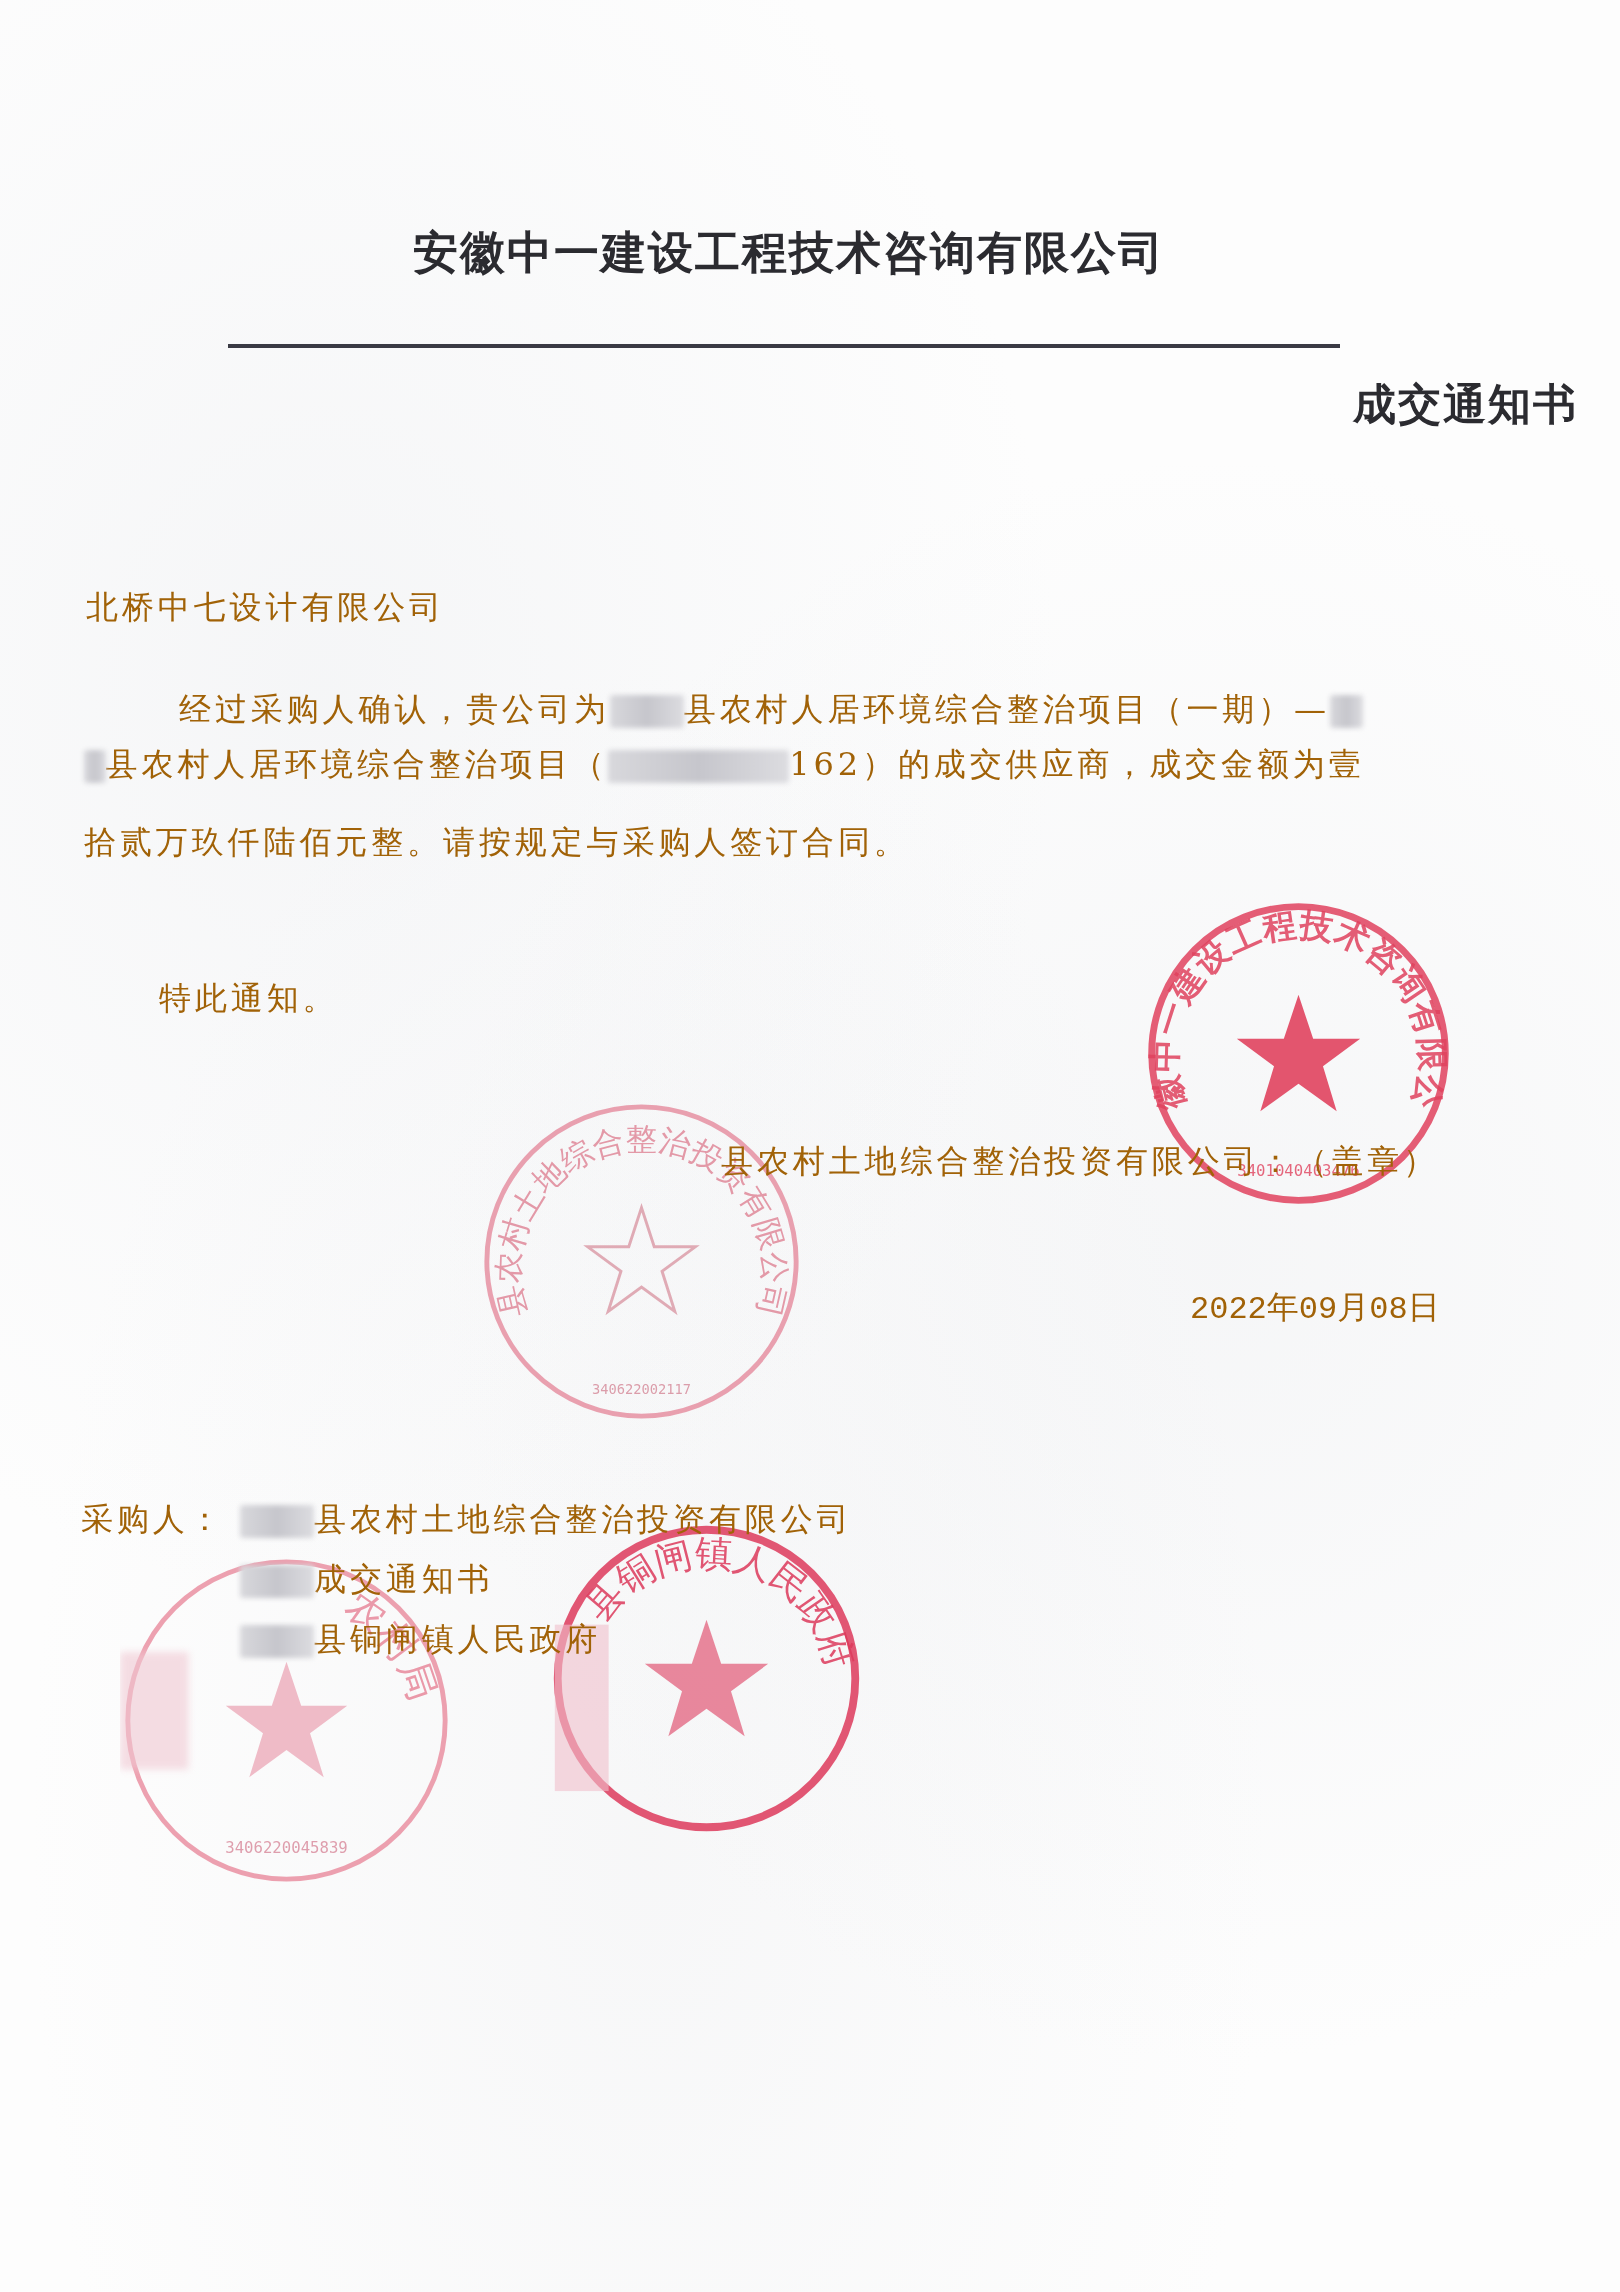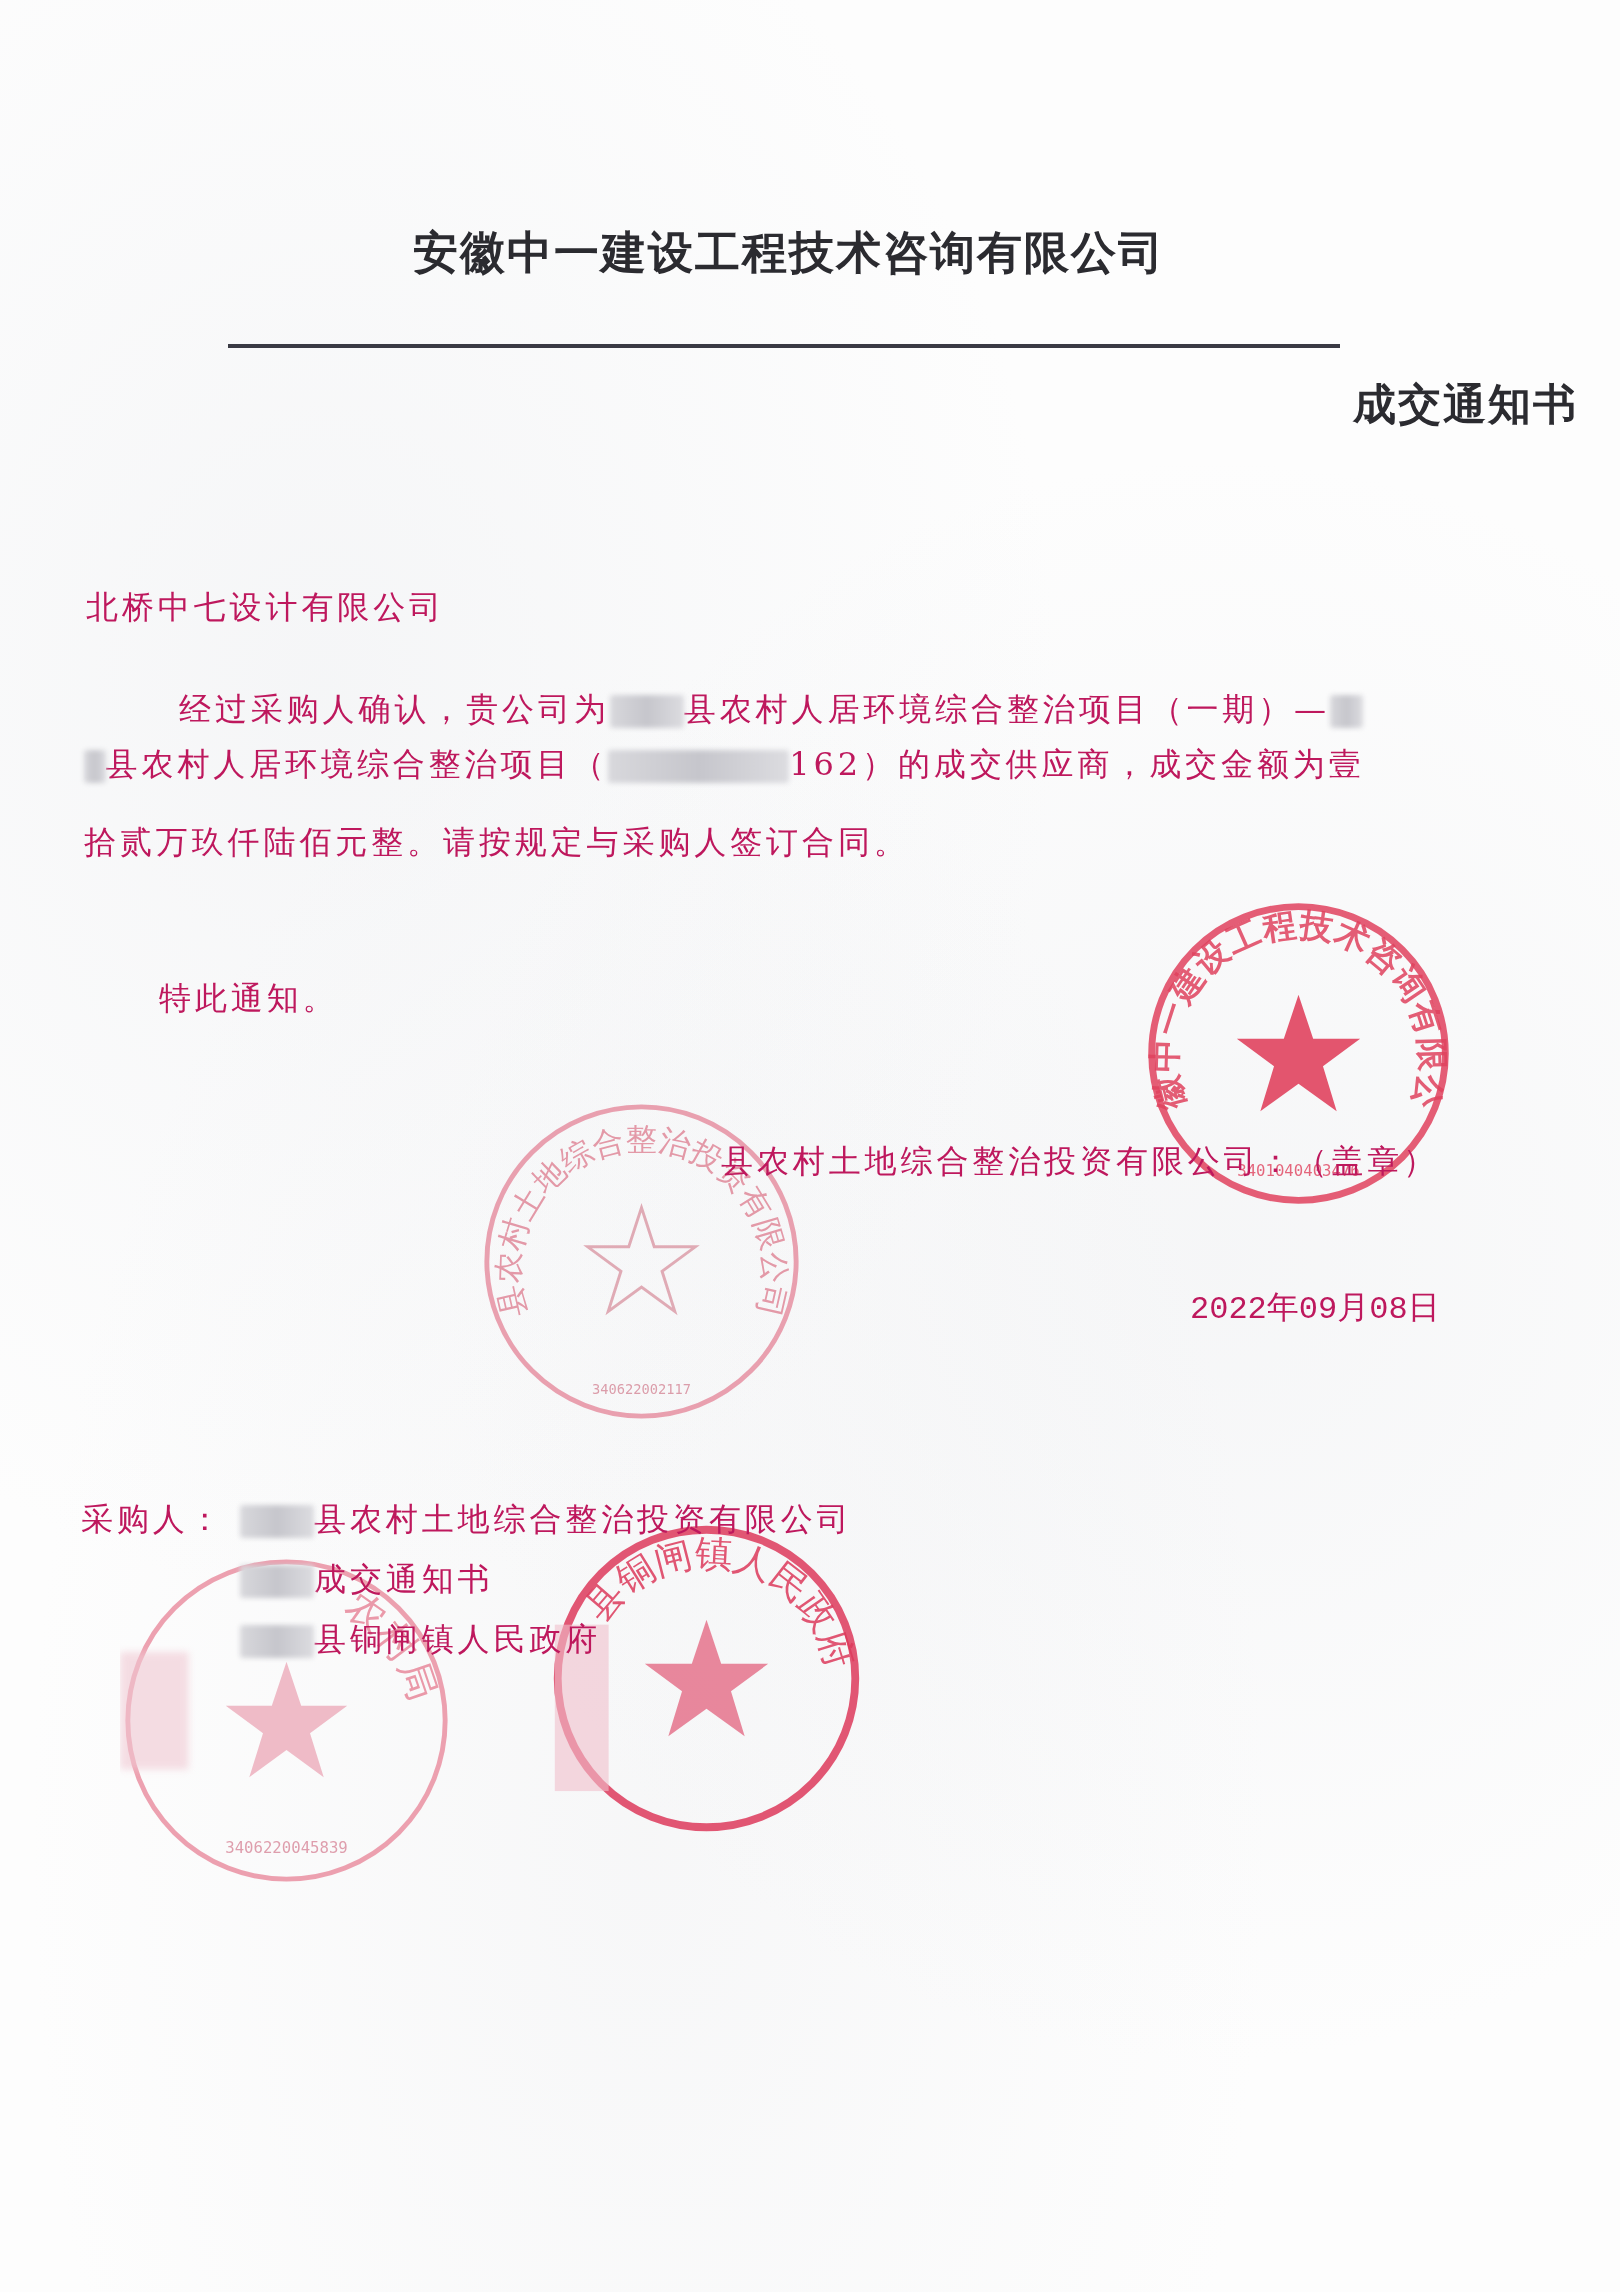--- a/index.html
+++ b/index.html
@@ -24,21 +24,21 @@
     font-size: 45px; font-weight: bold; letter-spacing: 2px; color: #2b2b30;
   }
   .rule {
     left: 228px; top: 344px; width: 1112px; height: 3.9px; background: #3a3a44;
   }
   .subtitle {
     left: 0; width: 1578px; top: 376px; text-align: right;
     font-family: "DejaVu Sans", "Liberation Sans", sans-serif;
     font-size: 43px; font-weight: bold; letter-spacing: 2px; color: #2b2b30;
   }
-  .txt { font-size: 32px; letter-spacing: 3.9px; color: #be185d; }
+  .txt { font-size: 32px; letter-spacing: 3.9px; color: #a16207; }
   .blur {
     display: inline-block; vertical-align: middle;
     background: linear-gradient(90deg, #d8d8dc, #c6c6cc, #dcdce0);
     filter: blur(2.9px); border-radius: 2.9px; height: 33px;
   }
   .seal { position: absolute; pointer-events: none; }
 </style>
 </head>
 <body>
 

